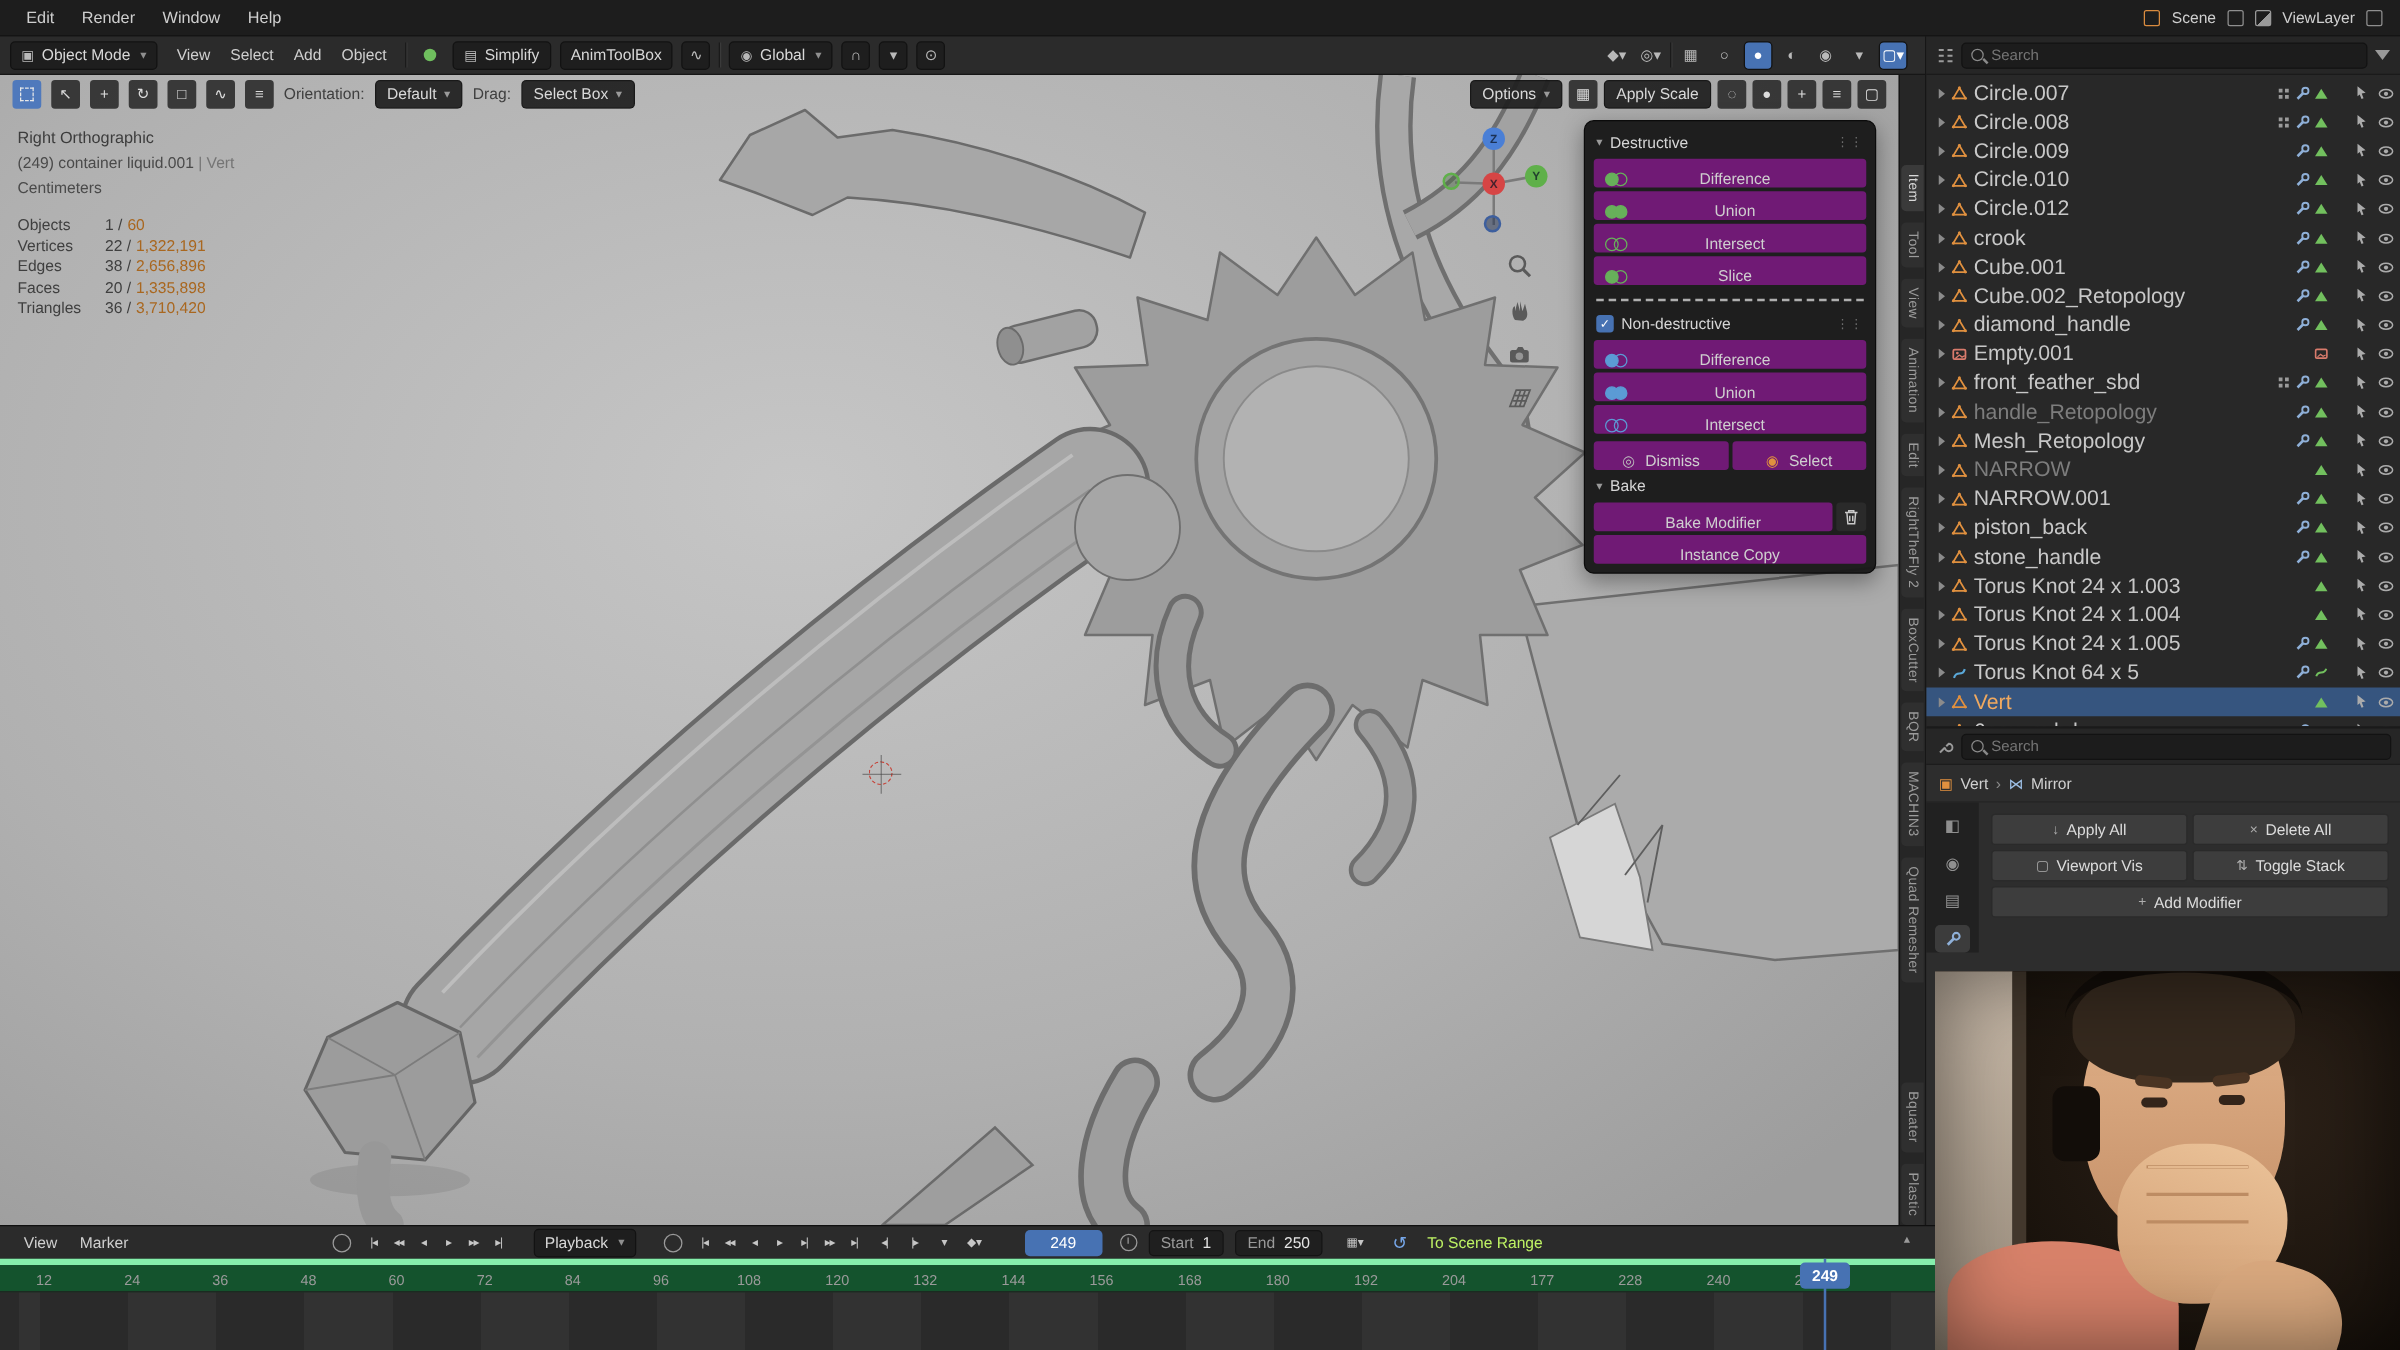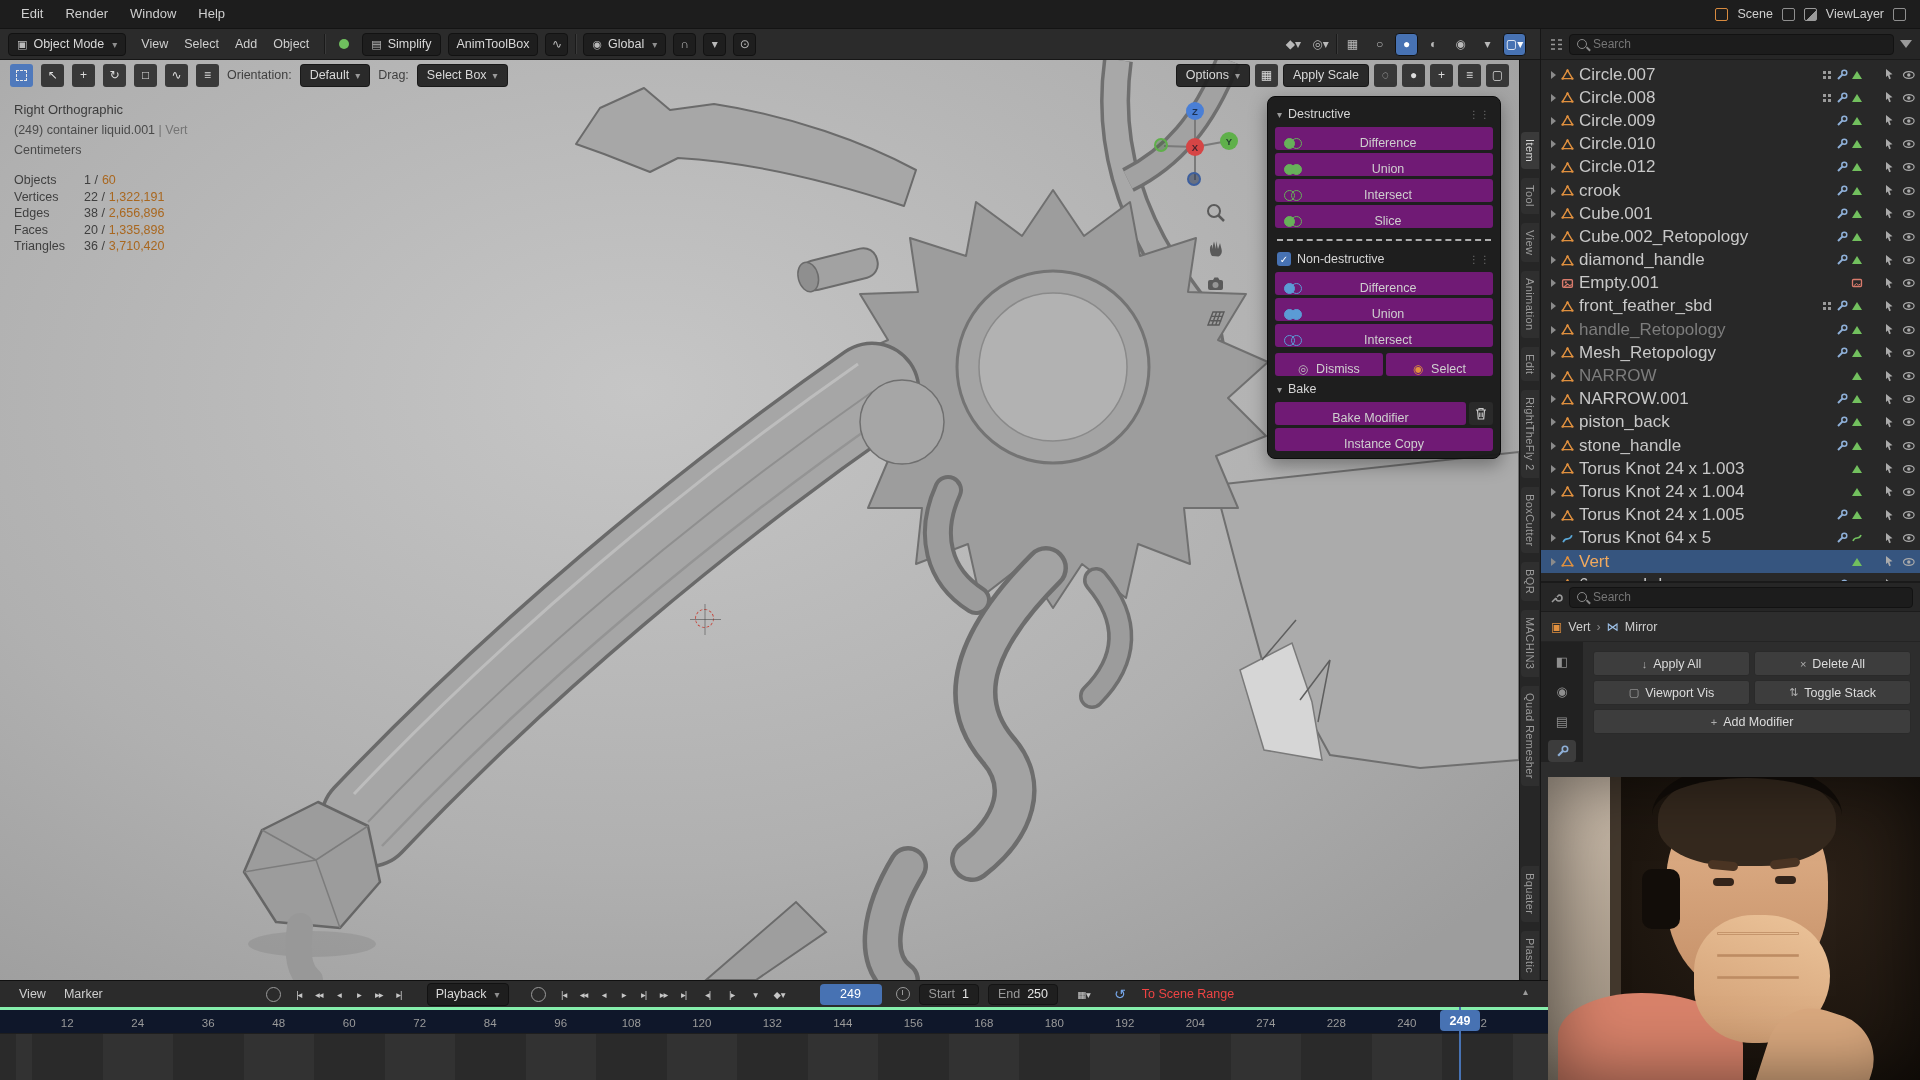--- a/index.html
+++ b/index.html
@@ -151,23 +151,23 @@
   .tl-menu{padding:0 9px;color:#cfcfcf}
   .tr-btn{min-width:20px;padding:0 3px;height:20px;display:flex;align-items:center;justify-content:center;color:#c6c6c6;font-size:9.5px;letter-spacing:-1px}
   .tl-circ{width:15px;height:15px;border:1.6px solid #9a9a9a;border-radius:50%;margin:0 4px;position:relative}
   .frame-pill{background:#4772b3;color:#fff;border-radius:4px;height:21px;min-width:62px;display:flex;align-items:center;justify-content:center;font-size:12.5px;margin-left:26px}
   .se-pill{background:#1f1f1f;border:1px solid #141414;border-radius:4px;height:21px;display:flex;align-items:center;gap:7px;padding:0 9px;margin-left:5px}
   .se-pill .k{color:#9a9a9a}
   .se-pill .v{color:#e4e4e4}
   .clock{width:14px;height:14px;border:1.6px solid #9a9a9a;border-radius:50%;position:relative;margin-left:10px}
   .clock::after{content:"";position:absolute;left:5px;top:2px;width:1.6px;height:5px;background:#9a9a9a}
   .loop{color:#76a6e8;font-size:14px;margin-left:16px}
-  .tsr{color:#ef4444;margin-left:12px}
+  .tsr{color:#bef264;margin-left:12px}
   .tl-up{position:absolute;right:392px;top:5px;color:#9a9a9a;font-size:10px}
-  #tl-ruler{position:relative;height:27px;background:#0f172a;border-top:3px solid #86efac;border-bottom:1px solid #1e1e1e;display:flex;padding-left:32px;overflow:hidden}
+  #tl-ruler{position:relative;height:27px;background:#14532d;border-top:5px solid #86efac;border-bottom:1px solid #1e1e1e;display:flex;overflow:hidden}
   .ruler-num{width:70.5px;flex:none;text-align:center;line-height:26px;font-size:11.5px;color:#9a9a9a}
   #tl-body{position:relative;height:46px;background:#232323;background-image:repeating-linear-gradient(90deg,rgba(255,255,255,.03) 0 70.5px,rgba(255,255,255,.065) 70.5px 141px);background-position:32px 0}
   #playhead-line{position:absolute;left:1459px;top:26px;width:2px;height:74px;background:#4772b3;z-index:2}
   #playhead-badge{position:absolute;left:1440px;top:29px;width:40px;height:21px;background:#4772b3;border-radius:4px;color:#fff;font-size:12.5px;font-weight:bold;display:flex;align-items:center;justify-content:center;z-index:3}
 
   
   #webcam{position:absolute;left:1548px;top:777px;width:372px;height:303px;background:radial-gradient(340px 300px at 70% 38%,#2c2118,#16100a 80%);overflow:hidden;z-index:60}
   .wc-wall{position:absolute;left:0;top:0;width:62px;height:100%;background:linear-gradient(180deg,#cbbcab,#978a7a)}
   .wc-door{position:absolute;left:62px;top:0;width:11px;height:100%;background:#43382d}
   .wc-shoulder{position:absolute;left:10px;bottom:-8px;width:185px;height:95px;background:#d8826a;border-radius:45% 55% 0 0}
@@ -1451,21 +1451,21 @@
         <span class="ruler-num">96</span>
         <span class="ruler-num">108</span>
         <span class="ruler-num">120</span>
         <span class="ruler-num">132</span>
         <span class="ruler-num">144</span>
         <span class="ruler-num">156</span>
         <span class="ruler-num">168</span>
         <span class="ruler-num">180</span>
         <span class="ruler-num">192</span>
         <span class="ruler-num">204</span>
-        <span class="ruler-num">274</span>
+        <span class="ruler-num">177</span>
         <span class="ruler-num">228</span>
         <span class="ruler-num">240</span>
         <span class="ruler-num">252</span>
       </div>
     <div id="tl-body"></div>
     <div id="playhead-line"></div>
     <div id="playhead-badge">249</div>
   </div>
 
   <div id="webcam">

